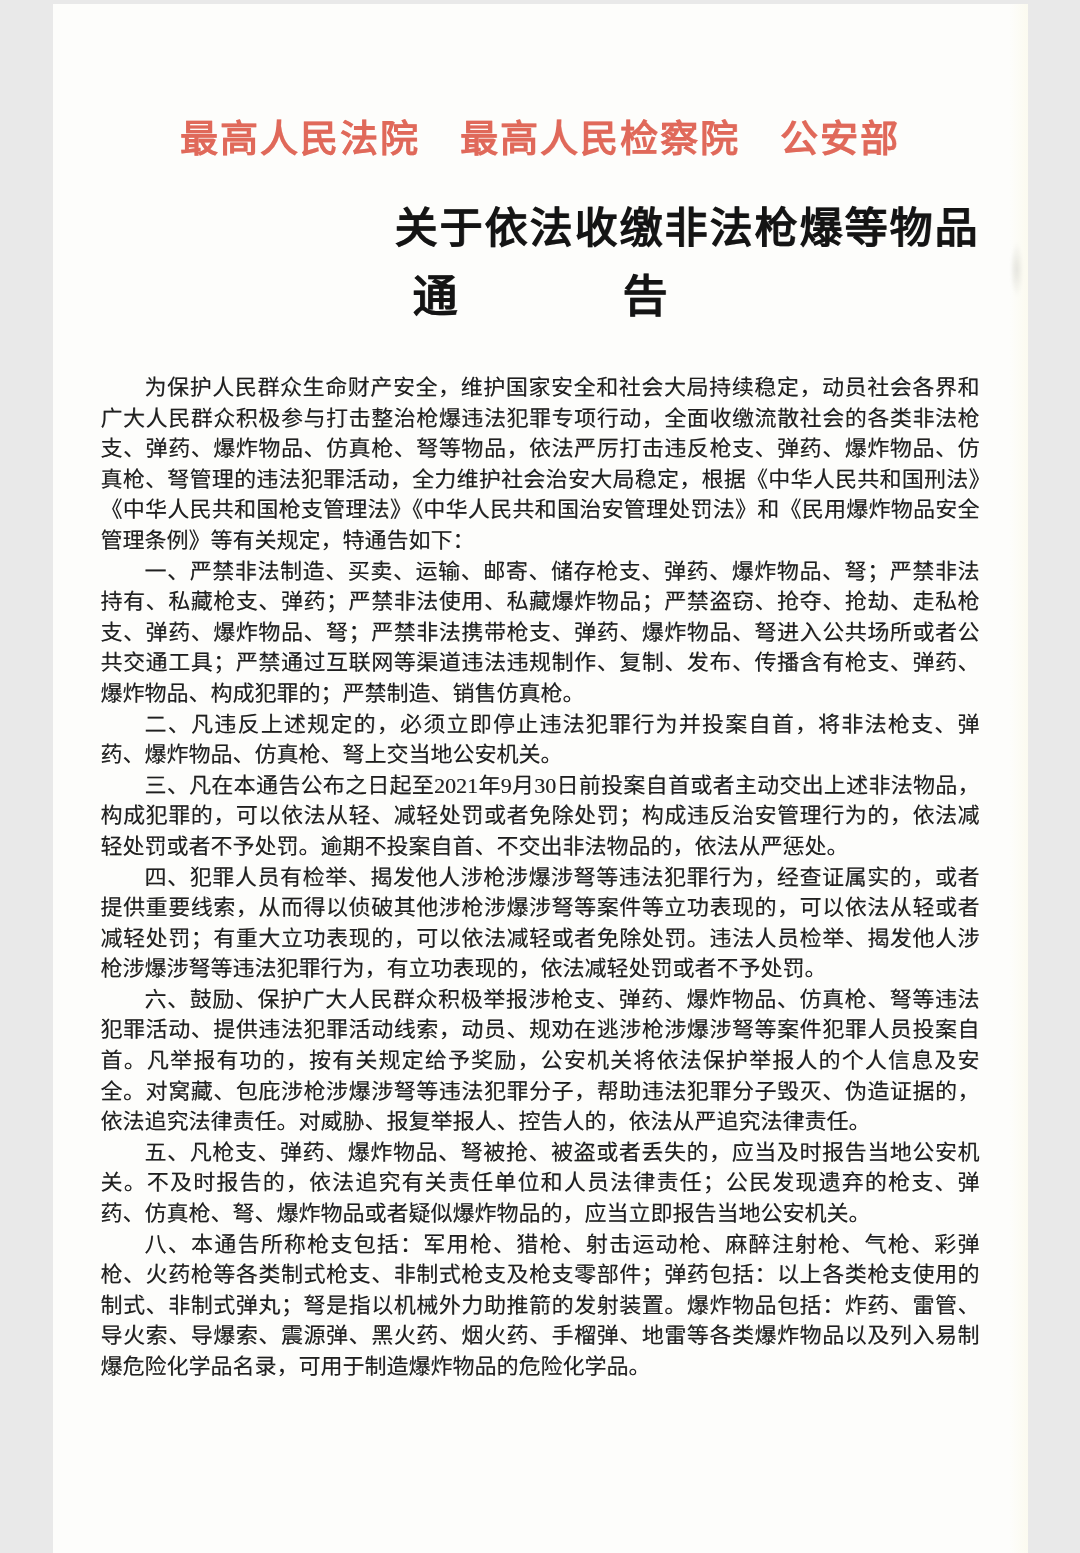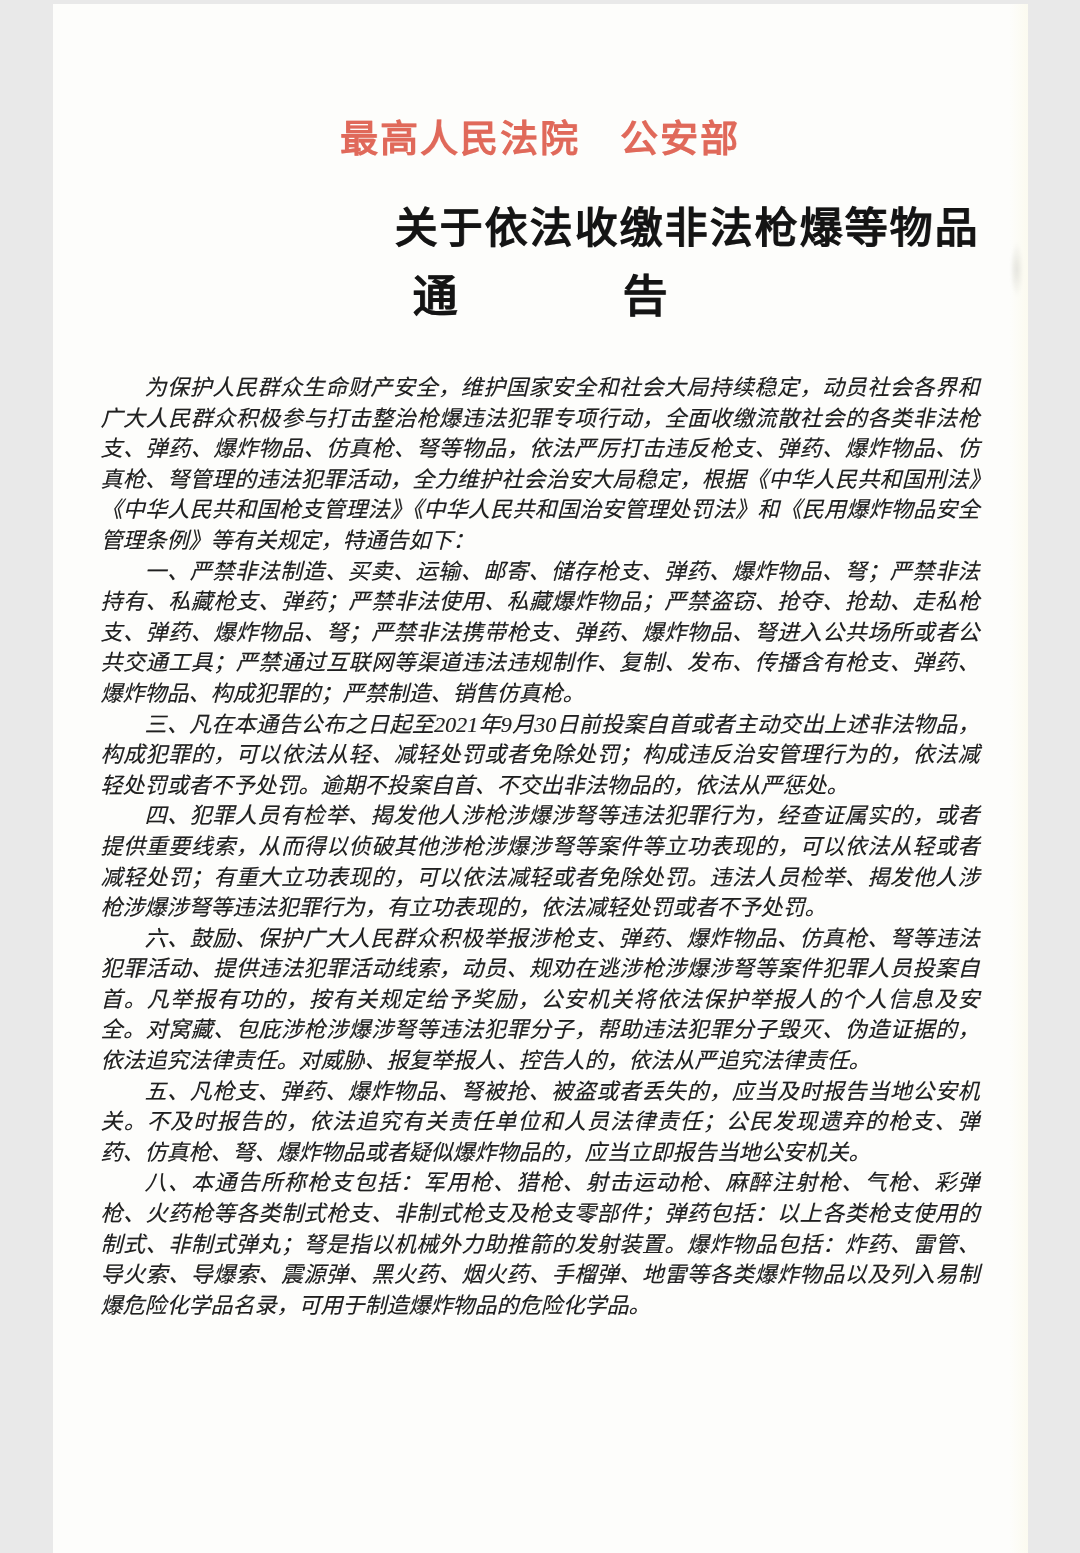--- a/index.html
+++ b/index.html
@@ -68,47 +68,48 @@
     margin-top: 50px;
     font-size: 22px;
     line-height: 30.6px;
     text-align: justify;
     color: #1f1f1f;
     text-shadow: 0.35px 0.25px 0 rgba(0,0,0,0.4);
   }
   .body-text p {
     margin: 0;
     text-indent: 2em;
-    font-style: italic;
   }
 </style>
 </head>
 <body>
 
 <div class="page">
 
   <div class="scan-artifact"></div>
 
   <div class="issuers">
     <span>最高人民法院</span>
+    <span>最高人民检察院</span>
     <span>公安部</span>
   </div>
 
   <div class="title-block">
     <div>关于依法收缴非法枪爆等物品</div>
   </div>
 
   <div class="title-type">
     <span>通</span>
     <span>告</span>
   </div>
 
   <div class="body-text">
     <p>为保护人民群众生命财产安全，维护国家安全和社会大局持续稳定，动员社会各界和广大人民群众积极参与打击整治枪爆违法犯罪专项行动，全面收缴流散社会的各类非法枪支、弹药、爆炸物品、仿真枪、弩等物品，依法严厉打击违反枪支、弹药、爆炸物品、仿真枪、弩管理的违法犯罪活动，全力维护社会治安大局稳定，根据《中华人民共和国刑法》《中华人民共和国枪支管理法》《中华人民共和国治安管理处罚法》和《民用爆炸物品安全管理条例》等有关规定，特通告如下：</p>
     <p>一、严禁非法制造、买卖、运输、邮寄、储存枪支、弹药、爆炸物品、弩；严禁非法持有、私藏枪支、弹药；严禁非法使用、私藏爆炸物品；严禁盗窃、抢夺、抢劫、走私枪支、弹药、爆炸物品、弩；严禁非法携带枪支、弹药、爆炸物品、弩进入公共场所或者公共交通工具；严禁通过互联网等渠道违法违规制作、复制、发布、传播含有枪支、弹药、爆炸物品、构成犯罪的；严禁制造、销售仿真枪。</p>
+    <p>二、凡违反上述规定的，必须立即停止违法犯罪行为并投案自首，将非法枪支、弹药、爆炸物品、仿真枪、弩上交当地公安机关。</p>
     <p>三、凡在本通告公布之日起至2021年9月30日前投案自首或者主动交出上述非法物品，构成犯罪的，可以依法从轻、减轻处罚或者免除处罚；构成违反治安管理行为的，依法减轻处罚或者不予处罚。逾期不投案自首、不交出非法物品的，依法从严惩处。</p>
     <p>四、犯罪人员有检举、揭发他人涉枪涉爆涉弩等违法犯罪行为，经查证属实的，或者提供重要线索，从而得以侦破其他涉枪涉爆涉弩等案件等立功表现的，可以依法从轻或者减轻处罚；有重大立功表现的，可以依法减轻或者免除处罚。违法人员检举、揭发他人涉枪涉爆涉弩等违法犯罪行为，有立功表现的，依法减轻处罚或者不予处罚。</p>
     <p>六、鼓励、保护广大人民群众积极举报涉枪支、弹药、爆炸物品、仿真枪、弩等违法犯罪活动、提供违法犯罪活动线索，动员、规劝在逃涉枪涉爆涉弩等案件犯罪人员投案自首。凡举报有功的，按有关规定给予奖励，公安机关将依法保护举报人的个人信息及安全。对窝藏、包庇涉枪涉爆涉弩等违法犯罪分子，帮助违法犯罪分子毁灭、伪造证据的，依法追究法律责任。对威胁、报复举报人、控告人的，依法从严追究法律责任。</p>
     <p>五、凡枪支、弹药、爆炸物品、弩被抢、被盗或者丢失的，应当及时报告当地公安机关。不及时报告的，依法追究有关责任单位和人员法律责任；公民发现遗弃的枪支、弹药、仿真枪、弩、爆炸物品或者疑似爆炸物品的，应当立即报告当地公安机关。</p>
     <p>八、本通告所称枪支包括：军用枪、猎枪、射击运动枪、麻醉注射枪、气枪、彩弹枪、火药枪等各类制式枪支、非制式枪支及枪支零部件；弹药包括：以上各类枪支使用的制式、非制式弹丸；弩是指以机械外力助推箭的发射装置。爆炸物品包括：炸药、雷管、导火索、导爆索、震源弹、黑火药、烟火药、手榴弹、地雷等各类爆炸物品以及列入易制爆危险化学品名录，可用于制造爆炸物品的危险化学品。</p>
 
   </div>
 
 </div>
 

